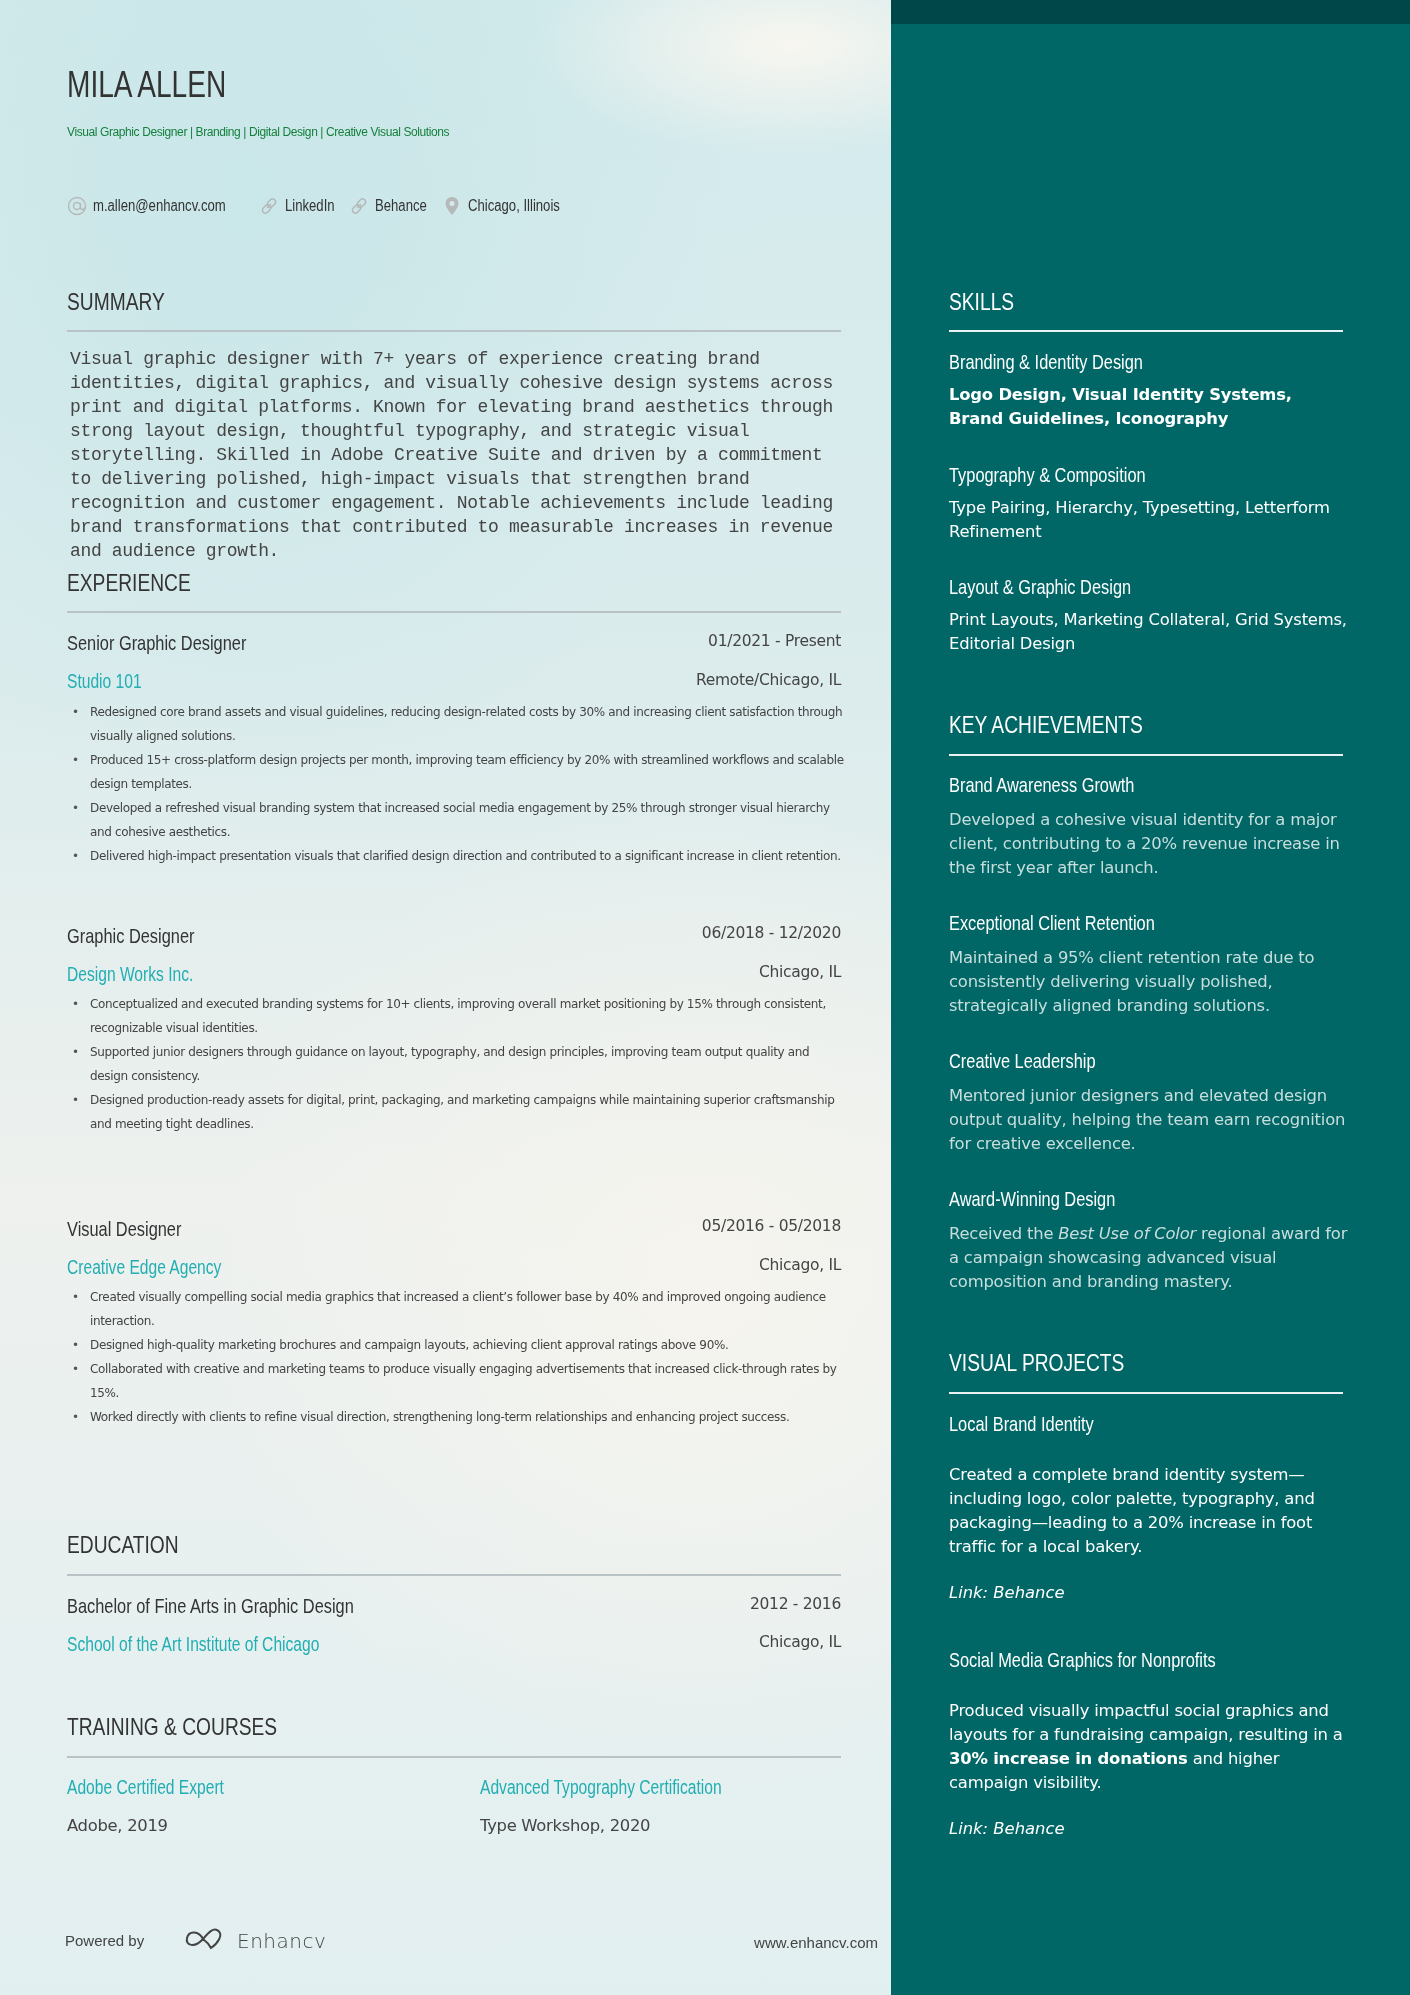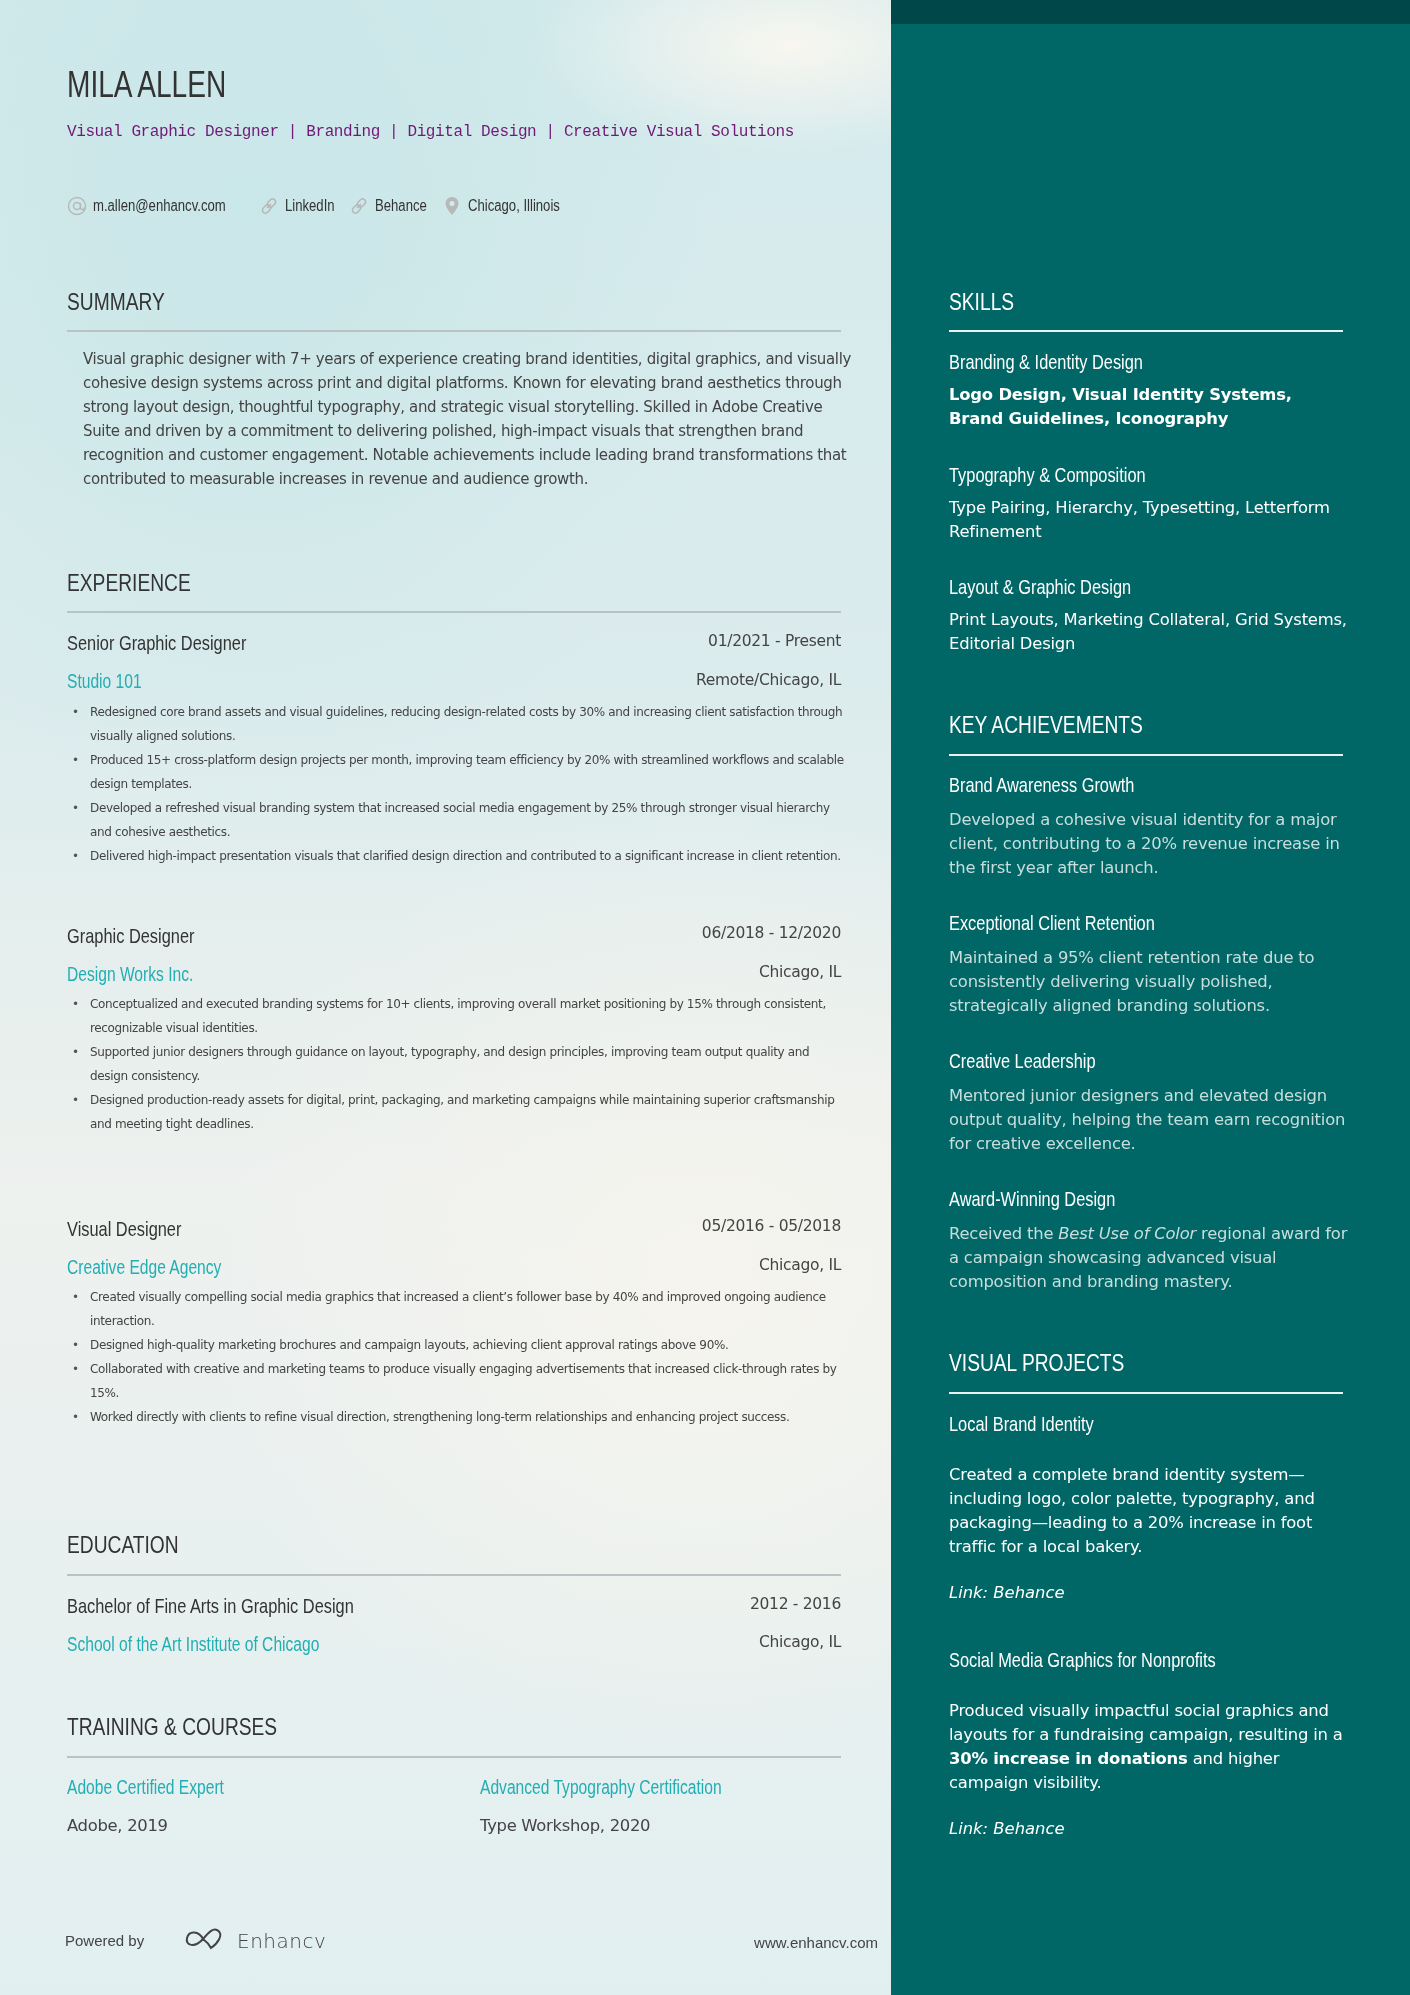--- a/index.html
+++ b/index.html
@@ -23,40 +23,40 @@
   }
   .right-top { position: absolute; left: 0; top: 0; width: 100%; height: 24px; background: #00474a; }
 
   .name {
     position: absolute; left: 67px; top: 64px;
     font-family: "Liberation Sans", sans-serif; font-size: 36px; color: #333;
     transform: scaleX(0.78); transform-origin: left top; letter-spacing: 0px;
   }
   .headline {
     position: absolute; left: 67px; top: 117px; width: 760px;
-    font-size: 16px; line-height: 30px; color: #701a75;
-    font-family: Liberation Mono, monospace; letter-spacing: -0.4px;
+    font-size: 12px; line-height: 30px; color: #15803d;
+    font-family: Liberation Sans, sans-serif; letter-spacing: -0.4px;
   }
   .contacts {
     position: absolute; left: 67px; top: 196px; display: flex; align-items: center; gap: 18px;
     font-size: 16px; color: #333;
   }
   .contact { display: flex; align-items: center; gap: 6px; }
   .contact .txt { font-family: "Liberation Sans", sans-serif; display: inline-block; transform: scaleX(0.82); transform-origin: left center; margin-right: -14px; }
   .ic { width: 20px; height: 20px; display: inline-flex; align-items: center; justify-content: center; }
 
   .sec-title {
     position: absolute; left: 67px;
     font-family: "Liberation Sans", sans-serif; font-size: 24px; color: #333;
     transform: scaleX(0.8); transform-origin: left top;
   }
   .rule { position: absolute; left: 67px; width: 774px; height: 2px; background: #b9c2c4; }
   .para {
-    position: absolute; left: 83px; width: 780px;
-    font-size: 15px; line-height: 24px; color: #444; letter-spacing: -0.35px;
+    position: absolute; left: 70px; width: 780px;
+    font-size: 18px; line-height: 24px; color: #444; letter-spacing: -0.35px; font-family: Liberation Mono, monospace;
   }
   .job-title {
     position: absolute; left: 67px;
     font-family: "Liberation Sans", sans-serif; font-size: 21px; color: #333;
     transform: scaleX(0.78); transform-origin: left top;
   }
   .company {
     position: absolute; left: 67px;
     font-family: "Liberation Sans", sans-serif; font-size: 20px; color: #22aeb2;
     transform: scaleX(0.78); transform-origin: left top;

